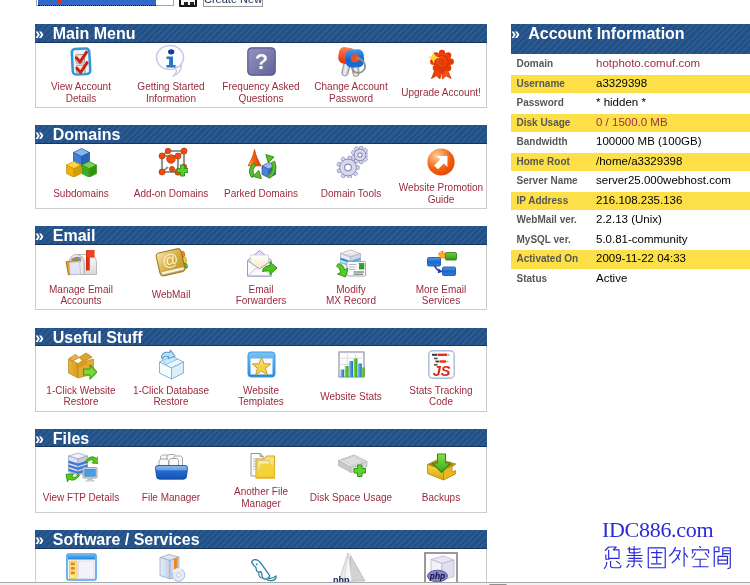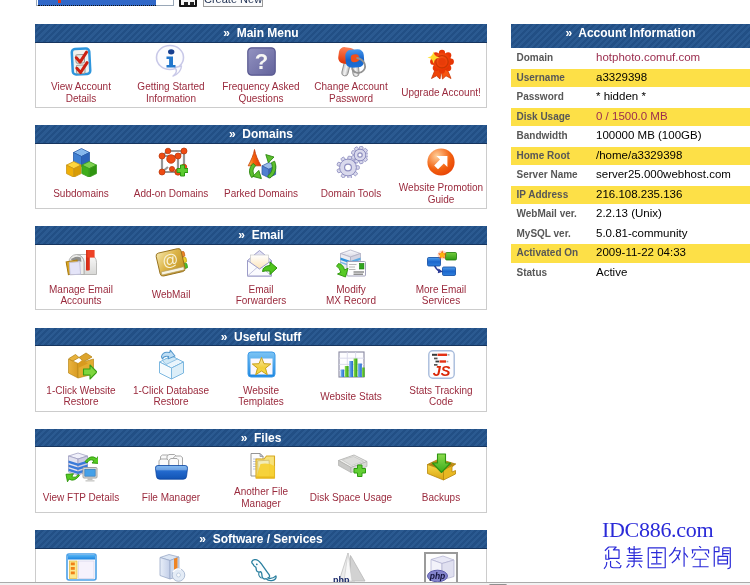--- a/index.html
+++ b/index.html
@@ -1,26 +1,26 @@
 <!DOCTYPE html>
 <html><head><meta charset="utf-8"><title>cPanel</title><style>
 *{margin:0;padding:0;box-sizing:border-box}
 body{width:750px;height:585px;background:#fff;font-family:"Liberation Sans",sans-serif;overflow:hidden}
 #page{position:relative;width:750px;height:585px;overflow:hidden}
 .panel{position:absolute;left:35px;width:452px}
-.hd{height:18.5px;line-height:19px;text-align:center;color:#fff;font-size:12px;font-weight:bold;
+.hd{height:18.5px;line-height:19px;color:#fff;font-size:16px;font-weight:bold;
 background:repeating-linear-gradient(135deg,#224f85 0px,#224f85 2.3px,#2b5a91 2.3px,#2b5a91 4.5px);
 border-bottom:1px solid #16355f;}
 .bd{height:65.5px;background:#fff;border:1px solid #ccc;border-top:none;display:flex}
 .cell{width:90px;position:relative;flex:1}
 .ic{position:absolute;top:0;left:0;right:0;height:37px;display:flex;align-items:center;justify-content:center}
 .lb{position:absolute;top:37px;bottom:1px;left:-3px;right:-3px;display:flex;align-items:center;justify-content:center;
 text-align:center;font-size:10px;line-height:11.5px;color:#9a2a3d}
 .acct{position:absolute;left:511px;top:24px;width:239px}
-.acct .hd{border-bottom:none;height:24px;line-height:19.8px}
+.acct .hd{border-bottom:none;height:30px;line-height:19.8px}
 .row{height:19.55px;position:relative;font-size:11.5px}
 .row.g{background:#fde047;box-shadow:inset 0 1px 0 #fff}
 .row b{position:absolute;left:5.5px;top:0;line-height:19.55px;color:#575757;font-size:10px}
 .row span{position:absolute;left:85px;top:0;line-height:19.55px;color:#000}
 .row span.lnk{color:#9b2d4e}
 #botline{position:absolute;left:0;top:582px;width:750px;height:1px;background:#ababab;z-index:30}
 #botstrip{position:absolute;left:0;top:583px;width:750px;height:2px;background:#f2f2f2;z-index:30}
 #thumb{position:absolute;left:489px;top:583.5px;width:17.5px;height:3px;border-radius:1.5px;background:#8f8f8f;z-index:31}
 #wm1{position:absolute;left:602px;top:517px;width:145px;font-family:"Liberation Serif",serif;font-size:22px;color:#2a2ad8;z-index:25;letter-spacing:-0.3px}
 #wm2{position:absolute;left:603px;top:546px;z-index:25}

